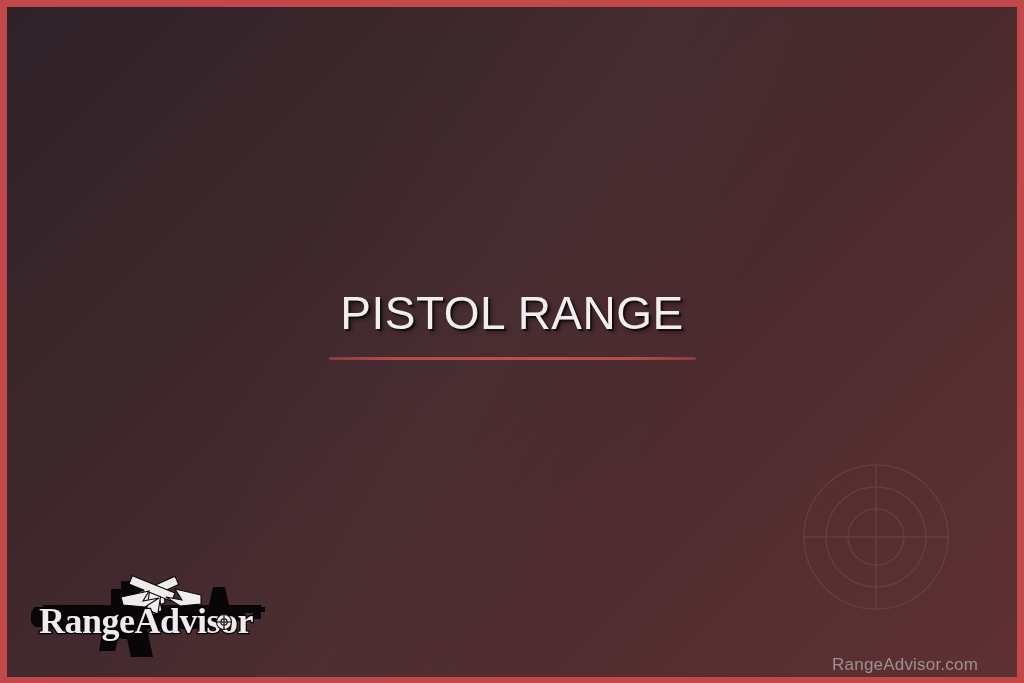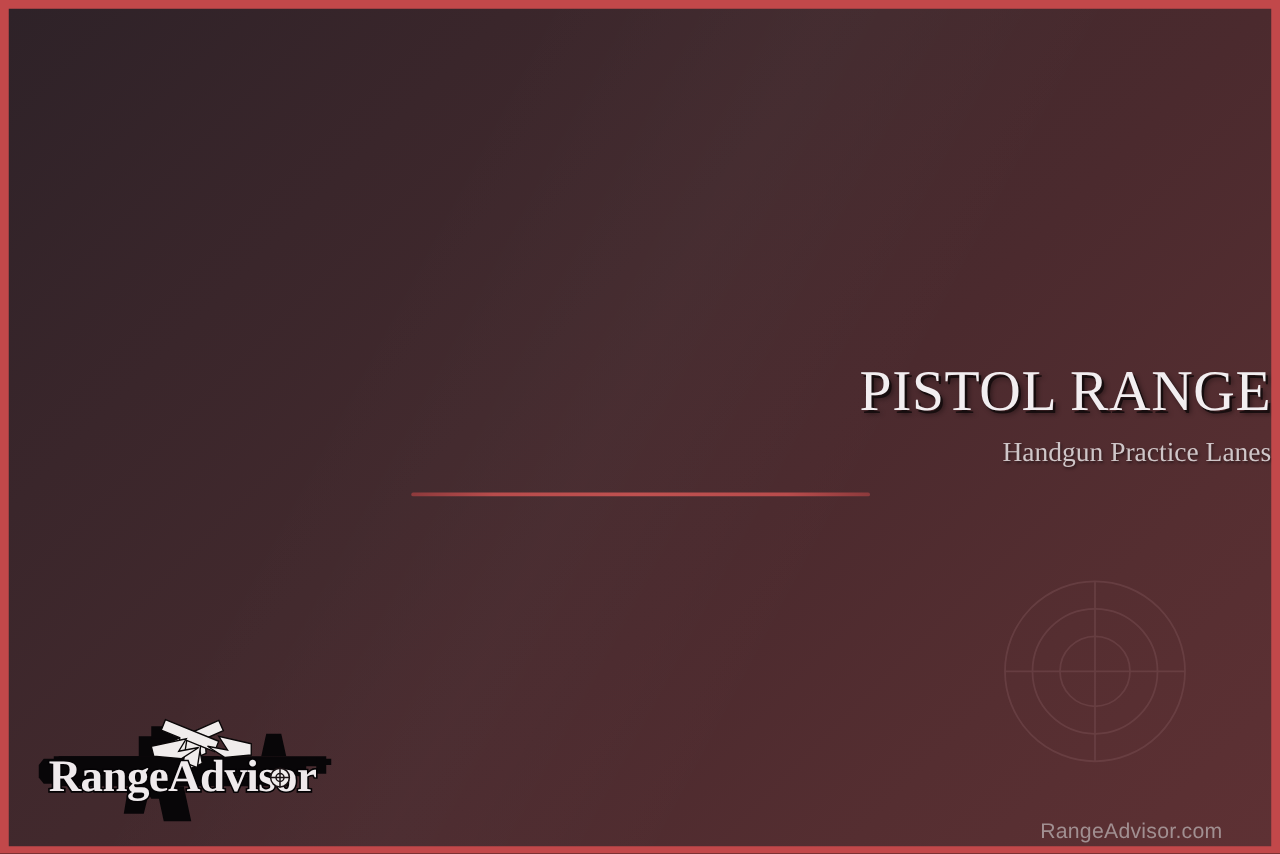--- a/index.html
+++ b/index.html
@@ -59,22 +59,21 @@
     opacity: 0.5;
   }
   .target svg { display: block; }
 
   
   .title-block {
     position: absolute;
     left: 0;
     right: 0;
     top: 283px;
-    text-align: right;
-    font-family: Liberation Serif, serif;
+    text-align: center;
   }
   .main-title {
     margin: 0;
     font-size: 46px;
     font-weight: 400;
     letter-spacing: 0.5px;
     color: #f2eef0;
     line-height: 1.0;
     text-shadow: 2px 2px 0 rgba(18,10,12,0.85), 3px 3px 4px rgba(0,0,0,0.45);
   }
@@ -129,21 +128,20 @@
           <circle cx="80" cy="80" r="50"></circle>
           <circle cx="80" cy="80" r="72"></circle>
           <line x1="80" y1="8" x2="80" y2="152"></line>
           <line x1="8" y1="80" x2="152" y2="80"></line>
         </g>
       </svg>
     </div>
 
     <div class="title-block">
       <h1 class="main-title">PISTOL RANGE</h1>
-      <p class="sub-title">Handgun Practice Lanes</p>
       <div class="divider"></div>
     </div>
 
     <div class="logo">
       <svg width="250" height="92" viewBox="0 0 250 92" aria-hidden="true">
 
         <g fill="#080608">
 
           <path d="M18 38 L236 38 L236 52 L228 52 L228 46 L18 46 Z"></path>
 

